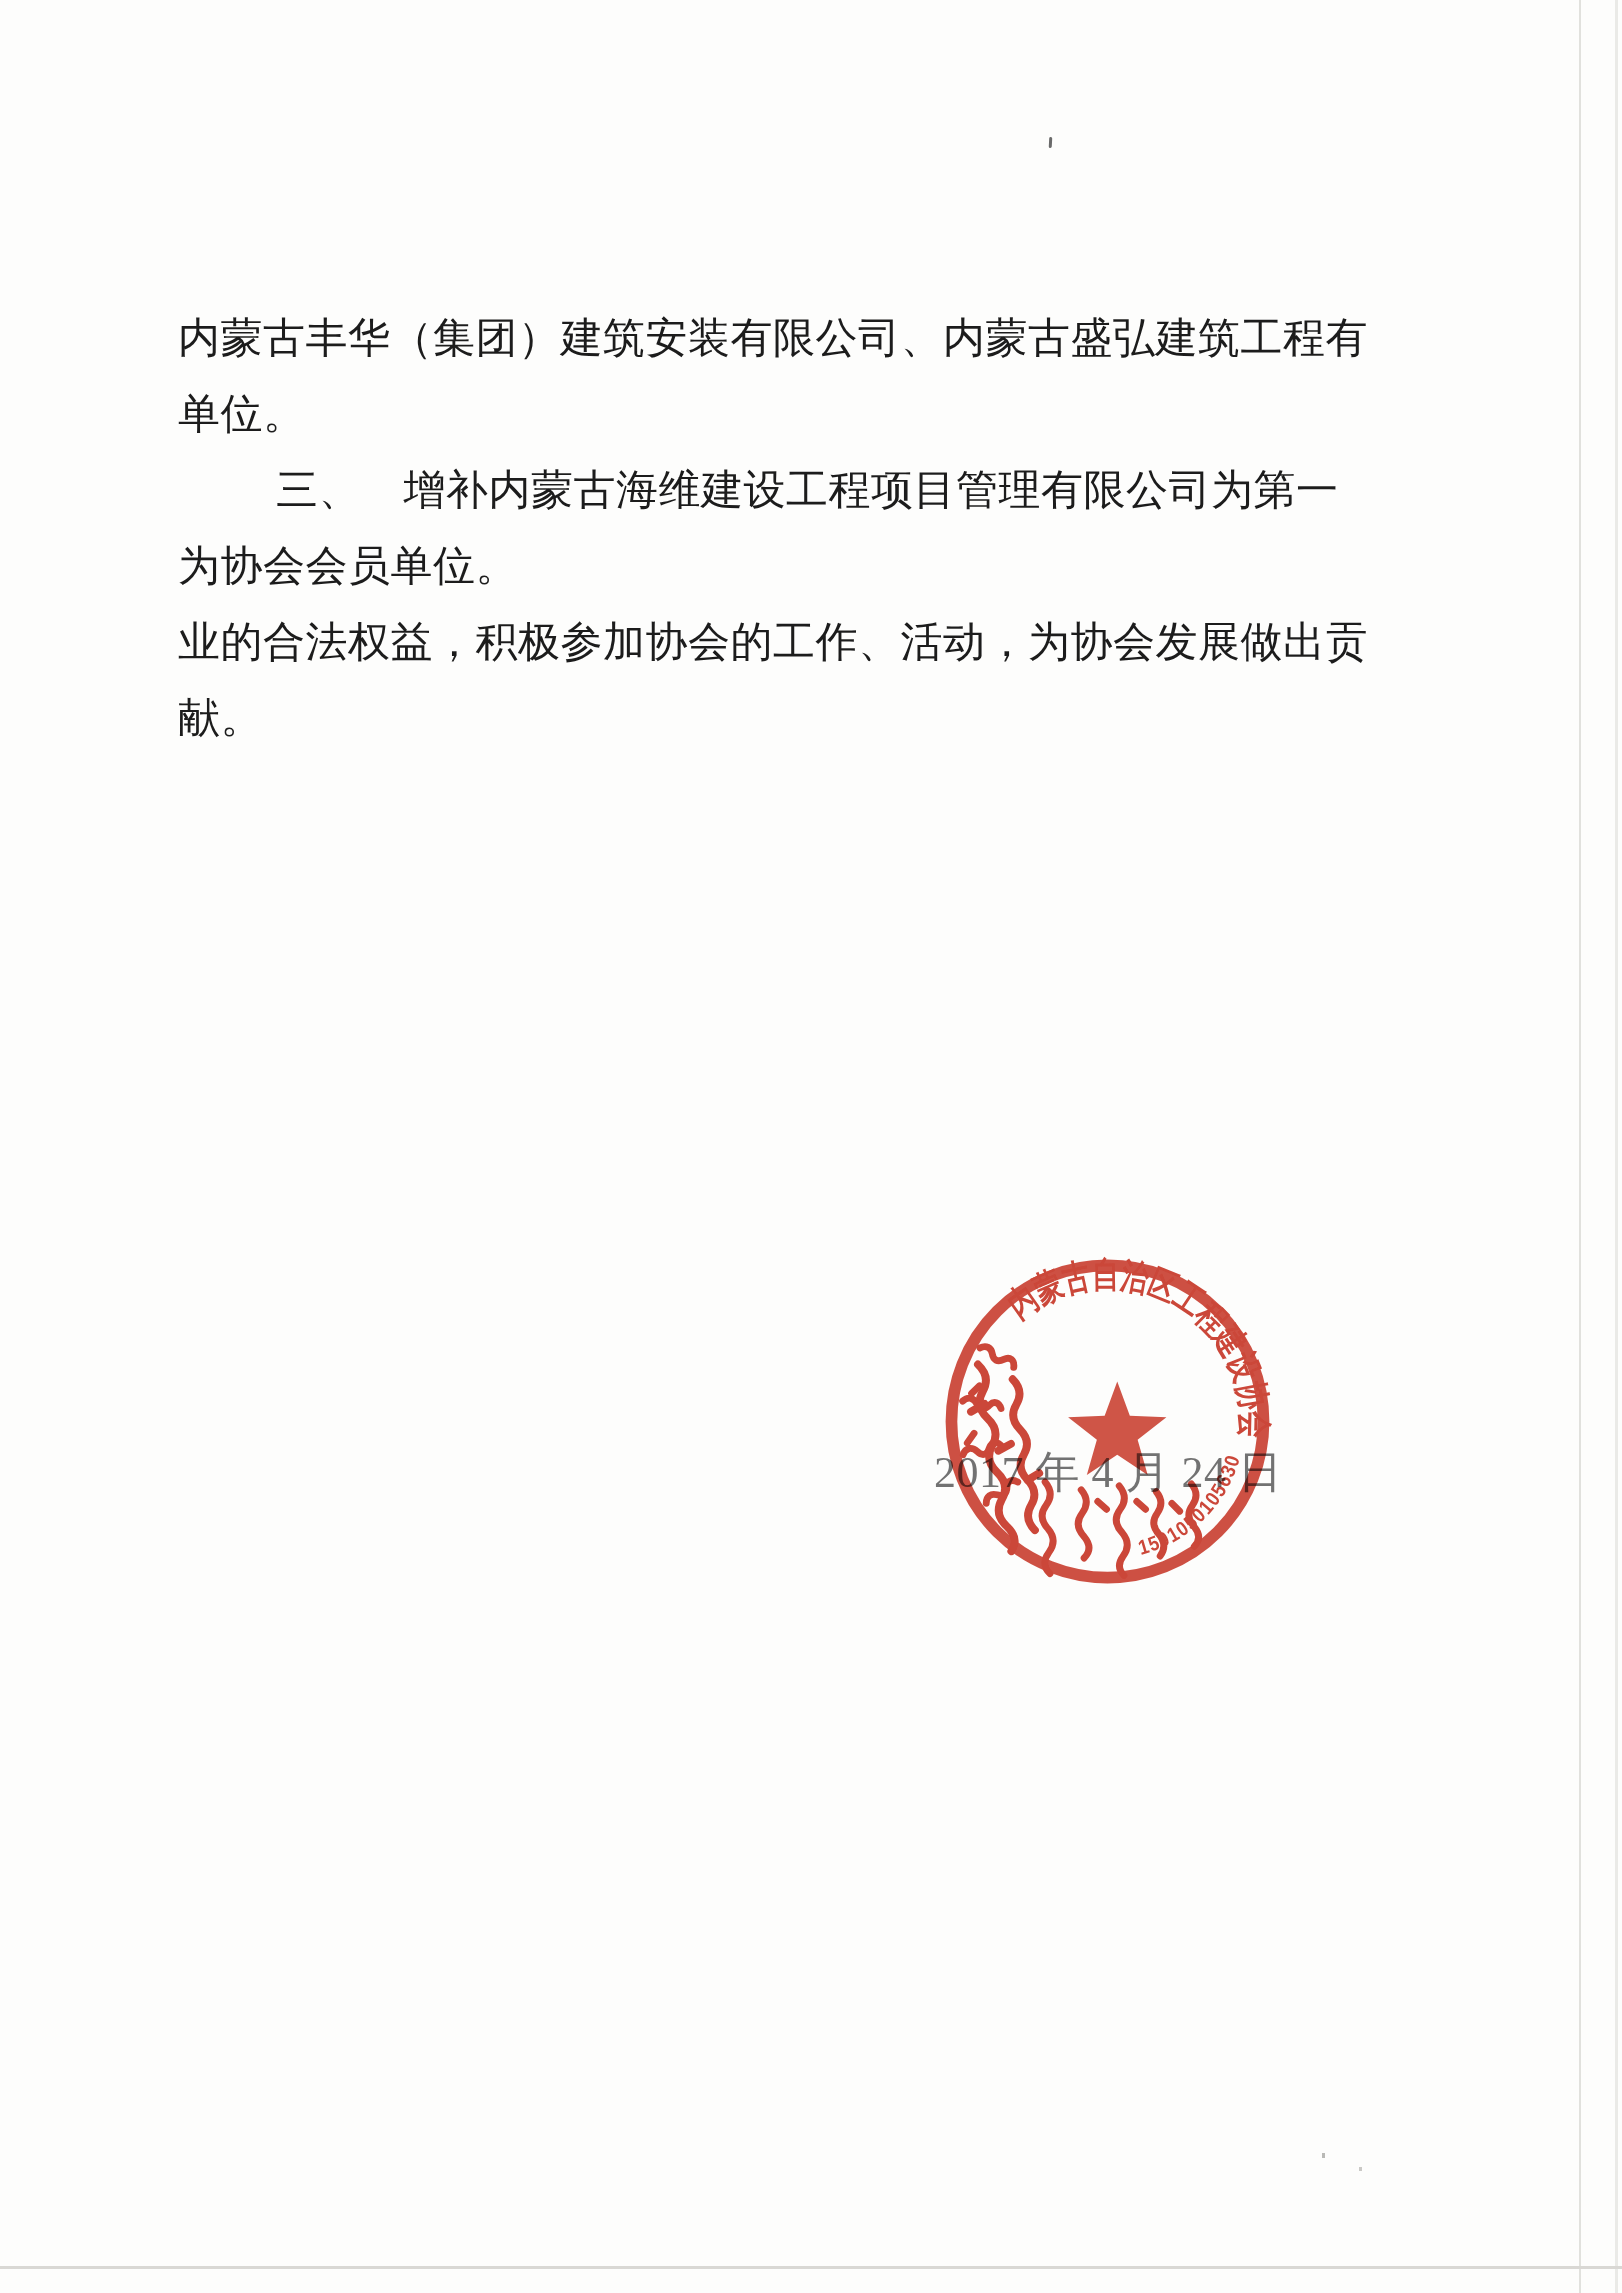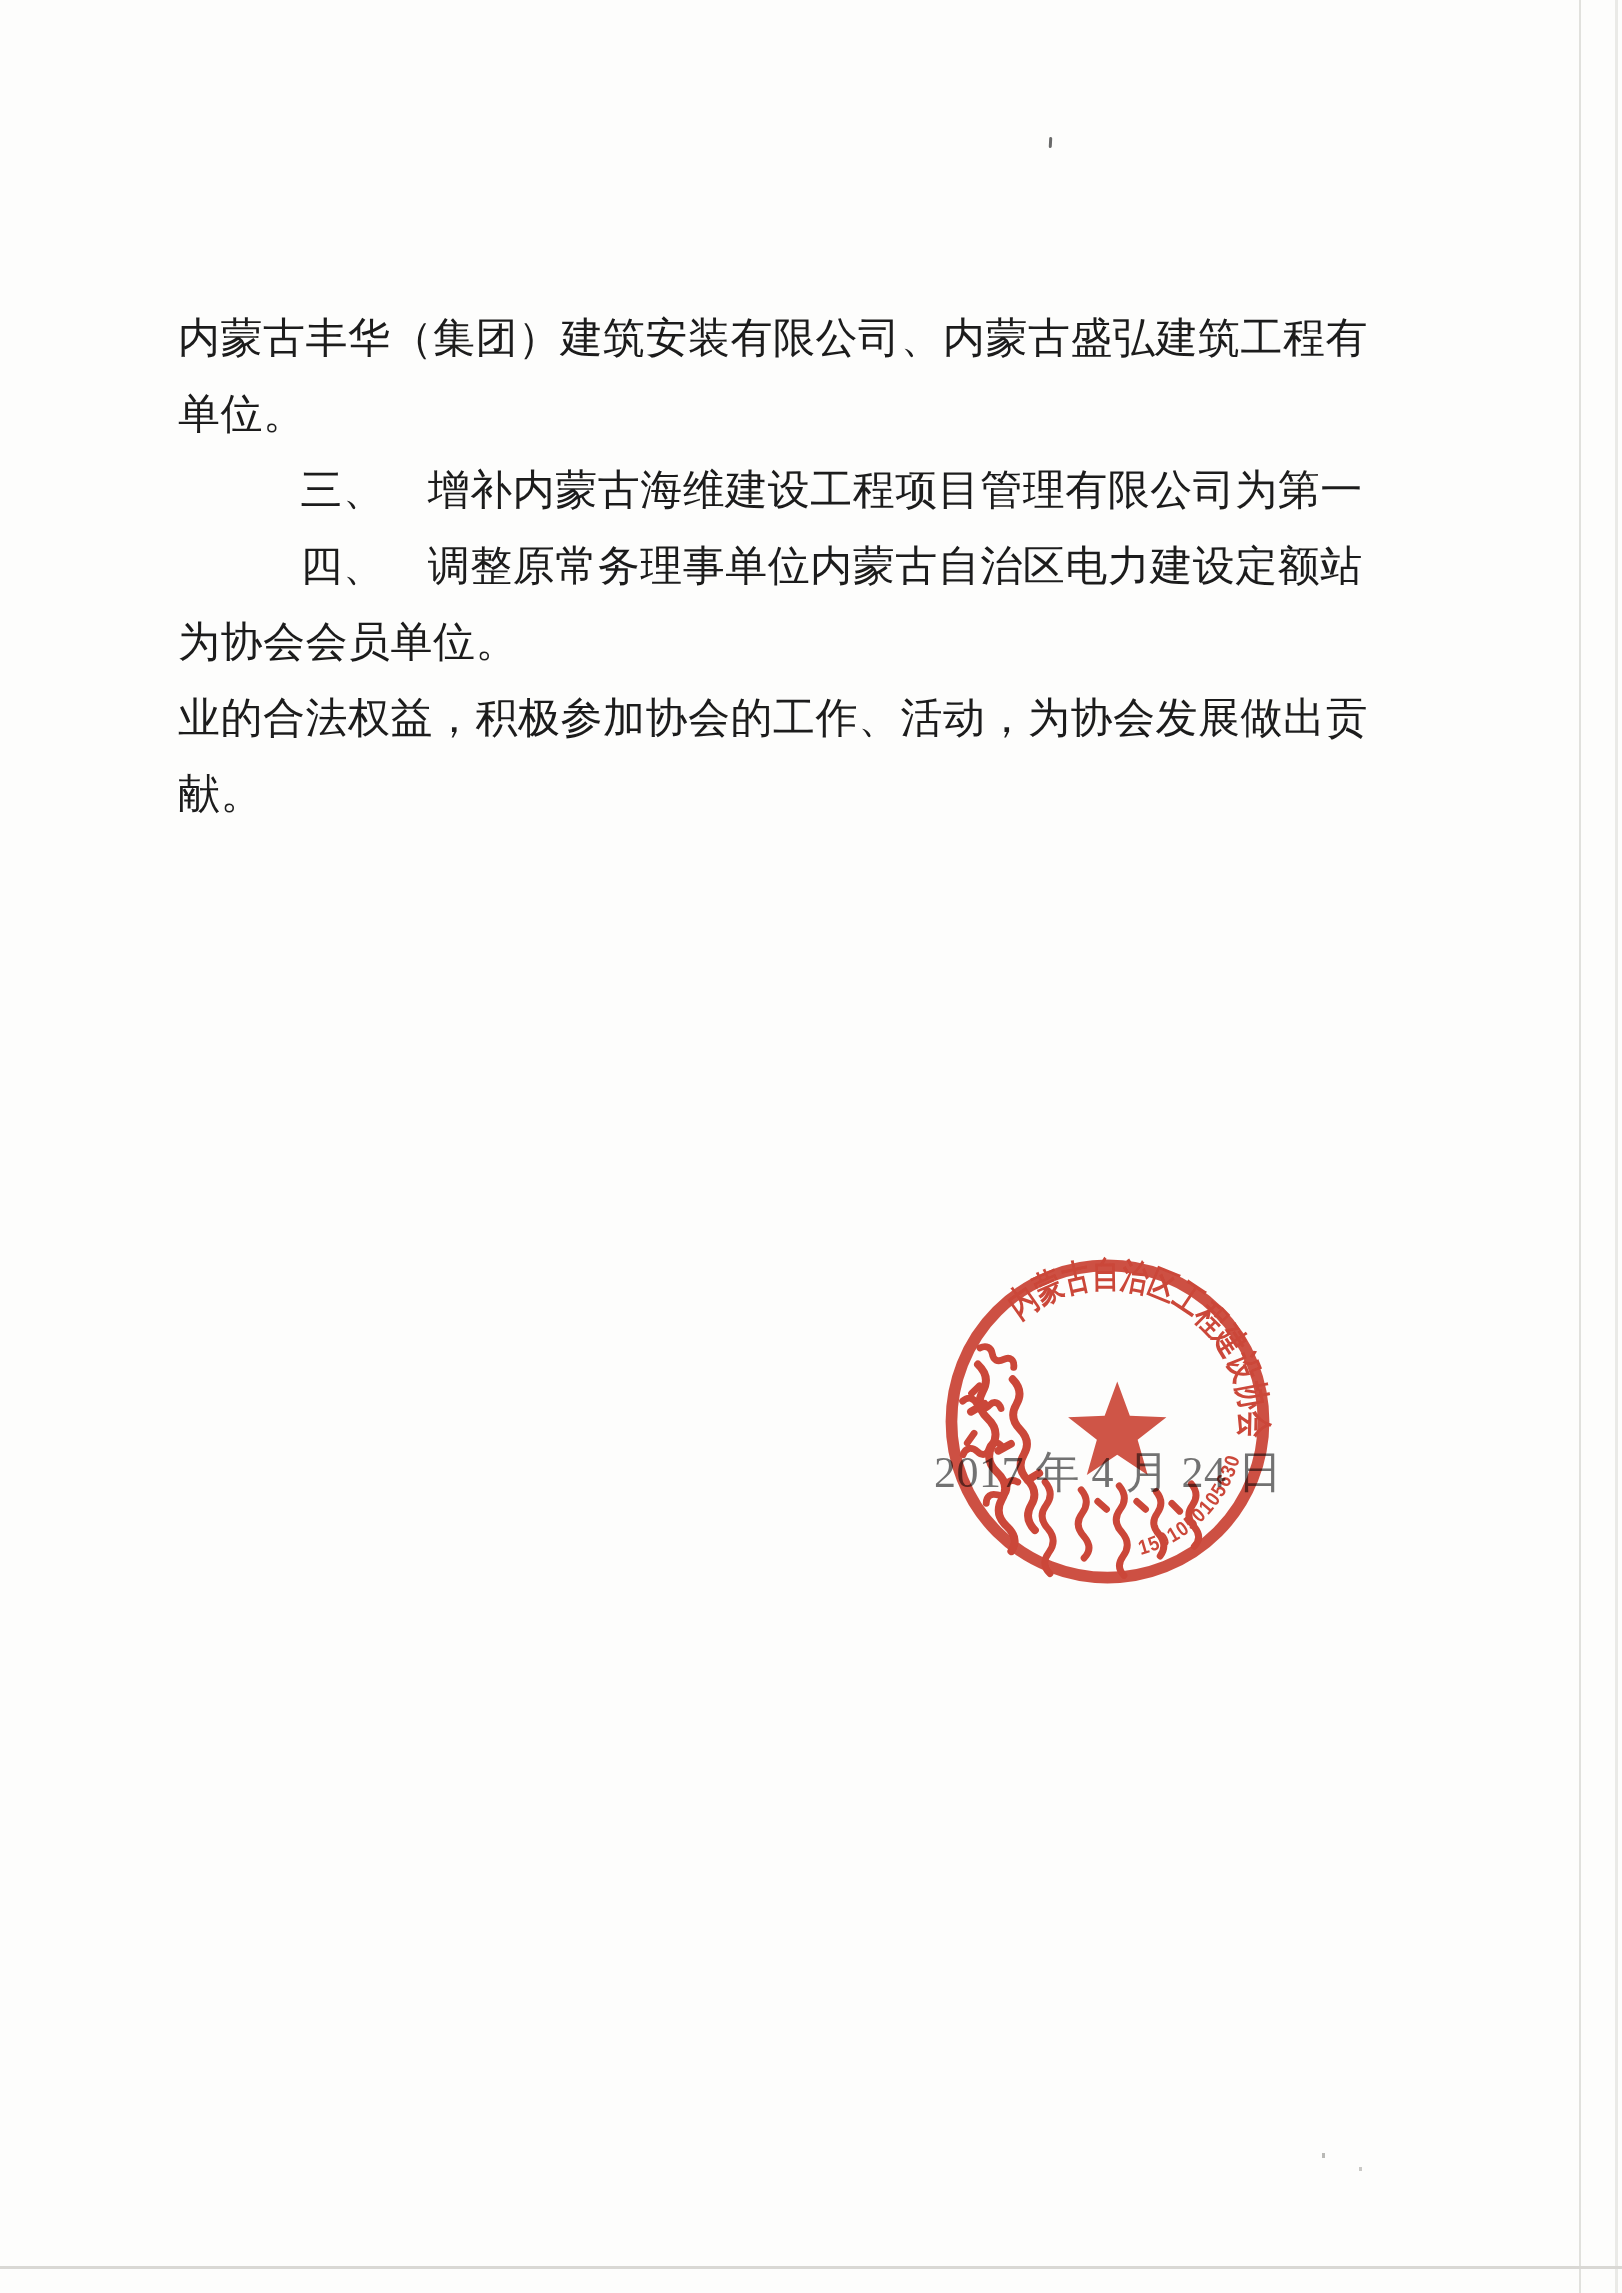--- a/index.html
+++ b/index.html
@@ -7,21 +7,21 @@
   .page {
     position:relative; width:1623px; height:2294px; margin:0 auto;
     background:#fdfdfc; overflow:hidden;
     font-family:"Liberation Serif","DejaVu Serif",serif;
   }
   .body-text { position:absolute; left:178px; top:300px; width:1209px; }
   .line {
     height:76px; line-height:76px; font-size:42px; letter-spacing:0.5px;
     color:var(--ink-color); white-space:nowrap;
   }
-  .line.indent { padding-left:98px;text-align:center; }
+  .line.indent { padding-left:98px; }
   .date-line {
     position:absolute; left:934px; top:1451px; line-height:1;
     font-size:44px; letter-spacing:0.5px; color:#737373;
     white-space:nowrap; mix-blend-mode:multiply; z-index:6;
   }
   .seal {
     position:absolute; left:930px; top:1244px; width:355px; height:355px;
     mix-blend-mode:multiply; opacity:0.93; z-index:5;
   }
   .seal .ring { fill:none; stroke:var(--seal-color); stroke-width:12px; opacity:0.95; }
@@ -48,21 +48,20 @@
 </style>
 </head>
 <body>
 
 <div class="page">
 
   <div id="body-text" class="body-text">
       <div class="line">内蒙古丰华（集团）建筑安装有限公司、内蒙古盛弘建筑工程有</div>
       <div class="line">单位。</div>
       <div class="line indent">三、　增补内蒙古海维建设工程项目管理有限公司为第一</div>
-      <div class="line indent">四、　调整原常务理事单位内蒙古自治区电力建设定额站</div>
       <div class="line">为协会会员单位。</div>
       <div class="line">业的合法权益，积极参加协会的工作、活动，为协会发展做出贡</div>
       <div class="line">献。</div>
     </div>
 
   <svg class="seal" viewBox="-182 -182 364 364" xmlns="http://www.w3.org/2000/svg">
     <defs>
       <path id="arcTop" d="M -90.5 -104.2 A 138 138 0 0 1 136.7 19.2"></path>
       <path id="arcCode" d="M 34.1 136.8 A 141 141 0 0 0 136.8 34.1"></path>
     </defs>

